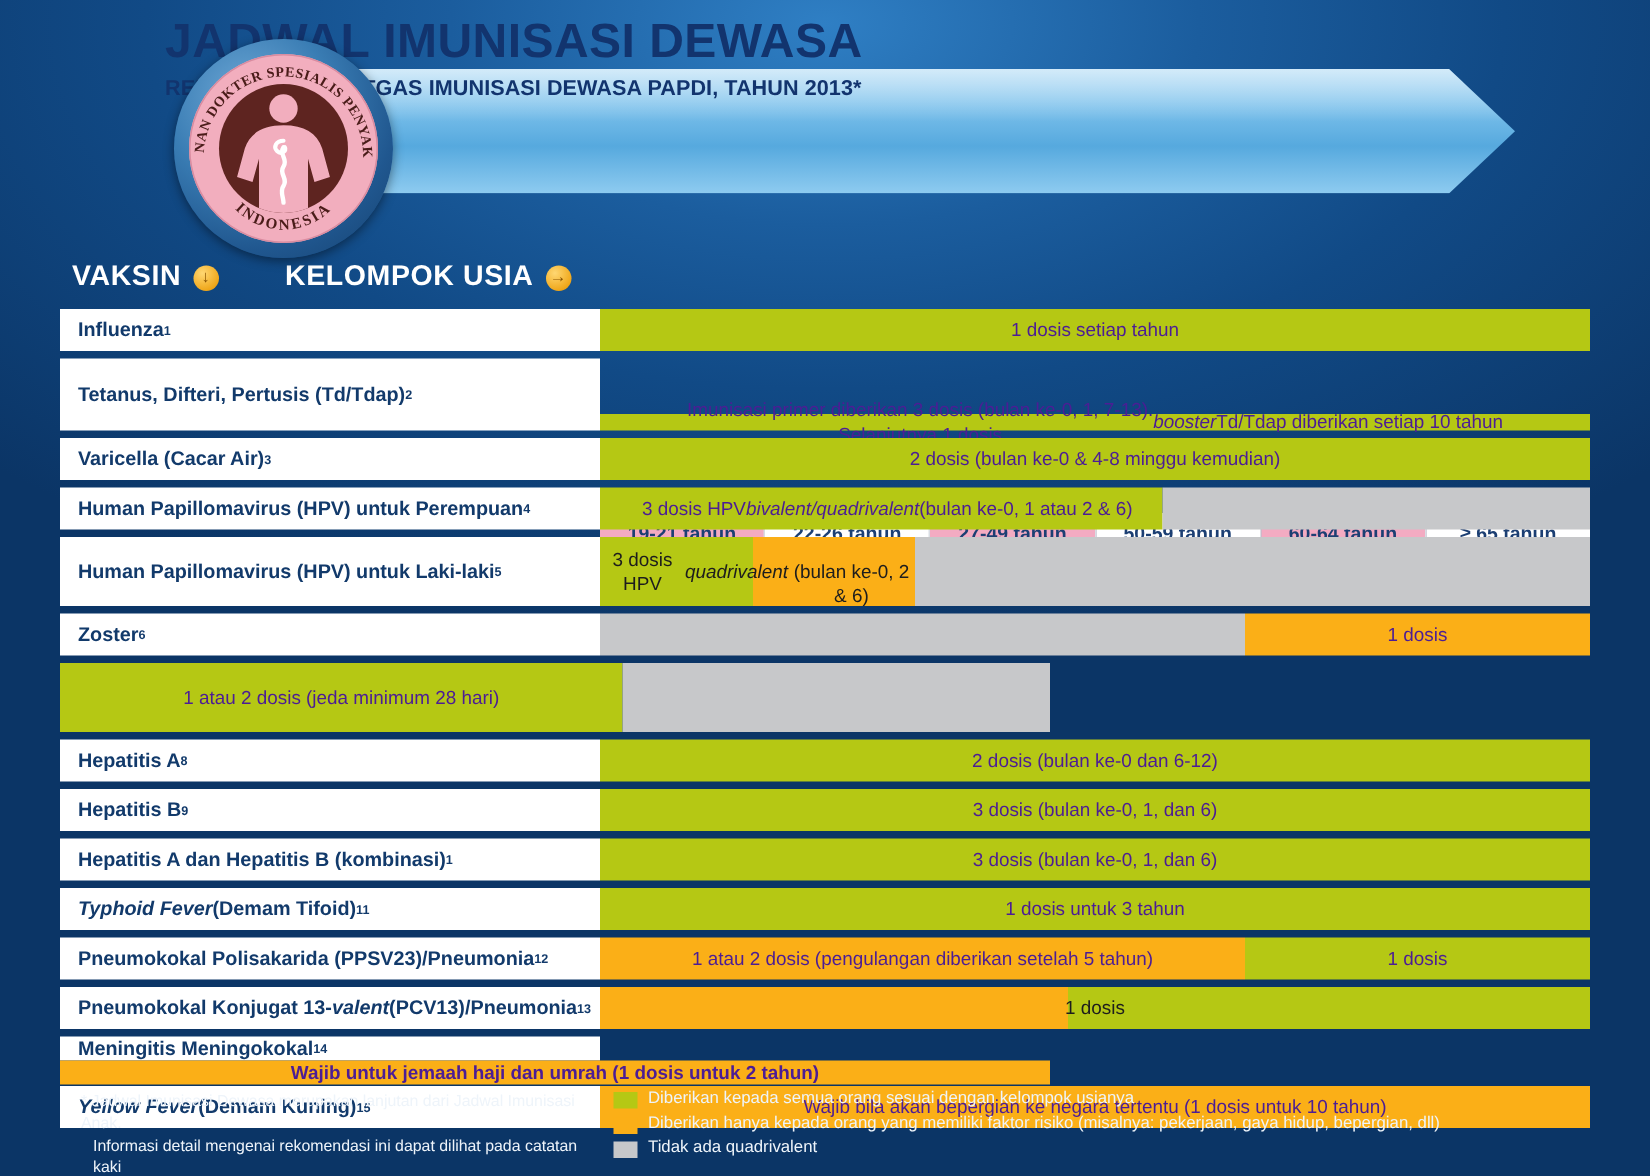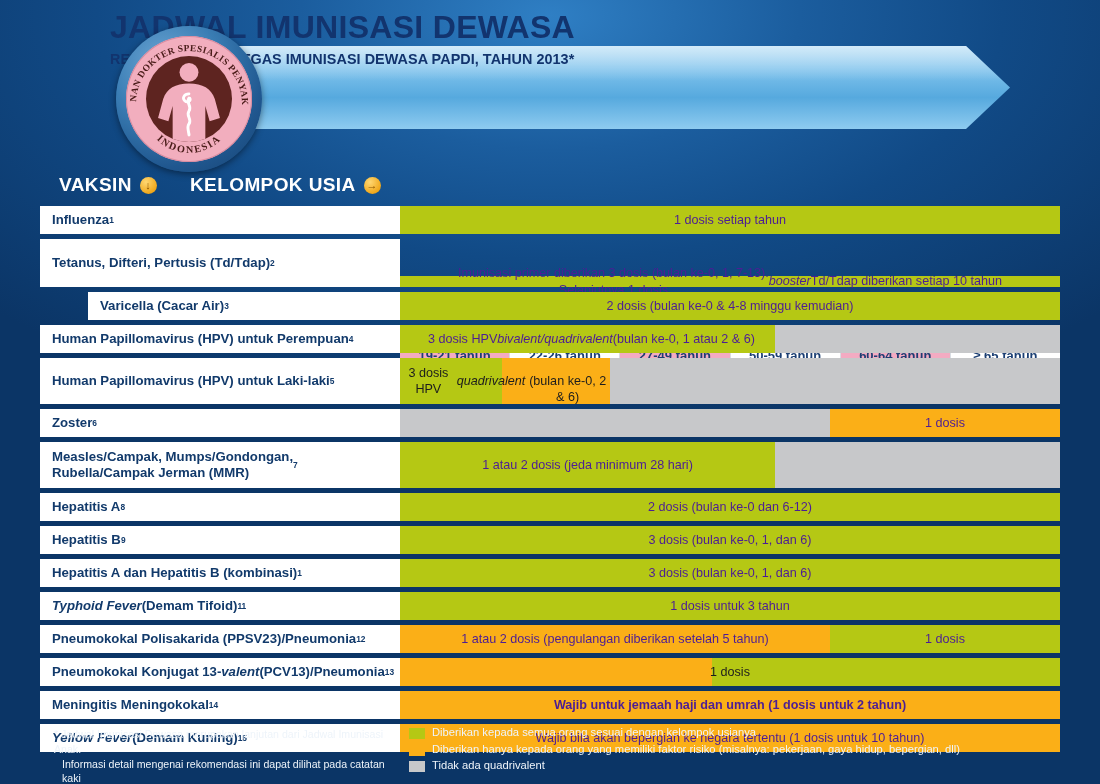--- a/index.html
+++ b/index.html
@@ -61,21 +61,21 @@
   }
   .title-sub {
     position: absolute; left: 110px; top: 51px;
     font-size: 14.4px; font-weight: bold; color: #12346e;
     letter-spacing: .05px;
   }
 
   
   .colhead { position: absolute; left: 0; top: 168px; width: 1100px; height: 36px; }
   .vaksin-label {
-    position: absolute; left: 59px; top: 6px;
+    position: absolute; left: 48px; top: 6px;
     font-size: 19px; font-weight: bold; color: #ffffff; letter-spacing: .4px;
     display: flex; align-items: center; gap: 8px;
   }
   .usia-label {
     position: absolute; left: 190px; top: 6px;
     font-size: 19px; font-weight: bold; color: #ffffff; letter-spacing: .4px;
     display: flex; align-items: center; gap: 8px;
   }
   .arrow-badge {
     width: 17px; height: 17px; border-radius: 50%;
@@ -193,21 +193,21 @@
         <div class="row-bars">
           <div class="seg green" style="width: 660px; flex: 0 0 auto;">1 dosis setiap tahun</div>
         </div>
       </div>
       <div class="row" style="height: 48px;">
         <div class="row-name">Tetanus, Difteri, Pertusis (Td/Tdap)<sup>2</sup></div>
         <div class="row-bars">
           <div class="seg green" style="width: 660px; flex: 0 0 auto; margin-top: 37px;">Imunisasi primer diberikan 3 dosis (bulan ke-0, 1, 7-13).<br>Selanjutnya 1 dosis <i>booster</i> Td/Tdap diberikan setiap 10 tahun</div>
         </div>
       </div>
-      <div class="row" style="height: 28px; margin-left: 48px;">
+      <div class="row" style="height: 28px;">
         <div class="row-name">Varicella (Cacar Air)<sup>3</sup></div>
         <div class="row-bars">
           <div class="seg green" style="width: 660px; flex: 0 0 auto;">2 dosis (bulan ke-0 &amp; 4-8 minggu kemudian)</div>
         </div>
       </div>
       <div class="row" style="height: 28px;">
         <div class="row-name">Human Papillomavirus (HPV) untuk Perempuan<sup>4</sup></div>
         <div class="row-bars">
           <div class="seg green" style="width: 375px; flex: 0 0 auto; padding-left: 12px;">3 dosis HPV <i>bivalent/quadrivalent</i> (bulan ke-0, 1 atau 2 &amp; 6)</div>
           <div class="seg grey" style="width: 285px; flex: 0 0 auto;"></div>
@@ -223,21 +223,20 @@
         </div>
       </div>
       <div class="row" style="height: 28px;">
         <div class="row-name">Zoster<sup>6</sup></div>
         <div class="row-bars">
           <div class="seg grey" style="width: 430px; flex: 0 0 auto;"></div>
           <div class="seg orange" style="width: 230px; flex: 0 0 auto;">1 dosis</div>
         </div>
       </div>
       <div class="row" style="height: 46px;">
-        <div class="row-name">Measles/Campak, Mumps/Gondongan,<br>Rubella/Campak Jerman (MMR)<sup>7</sup></div>
         <div class="row-bars">
           <div class="seg green" style="width: 375px; flex: 0 0 auto;">1 atau 2 dosis (jeda minimum 28 hari)</div>
           <div class="seg grey" style="width: 285px; flex: 0 0 auto;"></div>
         </div>
       </div>
       <div class="row" style="height: 28px;">
         <div class="row-name">Hepatitis A<sup>8</sup></div>
         <div class="row-bars">
           <div class="seg green" style="width: 660px; flex: 0 0 auto;">2 dosis (bulan ke-0 dan 6-12)</div>
         </div>
@@ -268,21 +267,21 @@
         </div>
       </div>
       <div class="row" style="height: 28px;">
         <div class="row-name">Pneumokokal Konjugat 13-<i>valent</i> (PCV13)/Pneumonia<sup>13</sup></div>
         <div class="row-bars">
           <div class="seg orange" style="width: 312px; flex: 0 0 auto;"></div>
           <div class="seg green" style="width: 348px; flex: 0 0 auto;"></div>
           <div style="position: absolute; left: 0px; top: 0px; width: 660px; height: 100%; display: flex; align-items: center; justify-content: center; font-size: 12.6px; color: rgb(29, 29, 29); text-align: center; line-height: 1.3;">1 dosis</div>
         </div>
       </div>
-      <div class="row" style="height: 28px;">
+      <div class="row" style="height: 28px; flex-direction: column;">
         <div class="row-name">Meningitis Meningokokal<sup>14</sup></div>
         <div class="row-bars">
           <div class="seg orange" style="width: 660px; flex: 0 0 auto; font-weight: bold;">Wajib untuk jemaah haji dan umrah (1 dosis untuk 2 tahun)</div>
         </div>
       </div>
       <div class="row" style="height: 28px;">
         <div class="row-name"><i>Yellow Fever</i> (Demam Kuning)<sup>15</sup></div>
         <div class="row-bars">
           <div class="seg orange" style="width: 660px; flex: 0 0 auto;">Wajib bila akan bepergian ke negara tertentu (1 dosis untuk 10 tahun)</div>
         </div>

